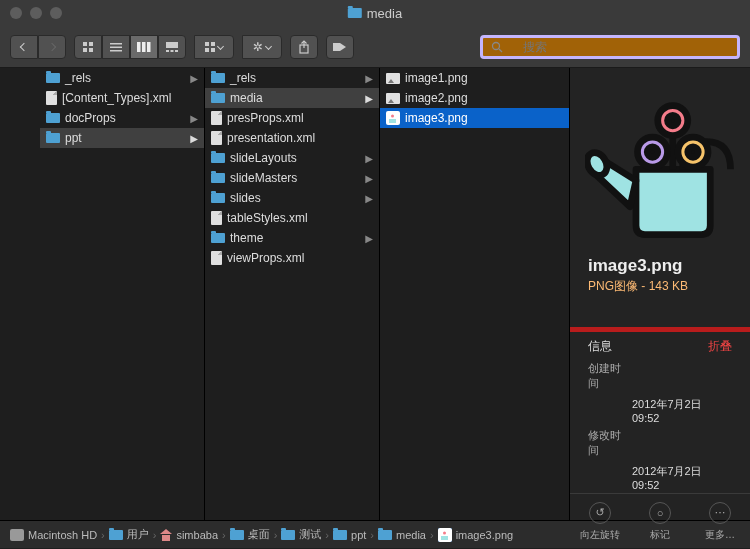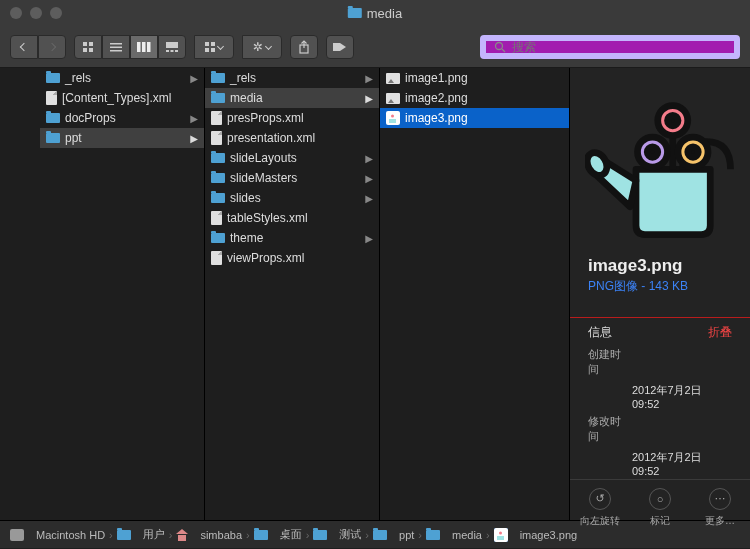--- a/index.html
+++ b/index.html
@@ -14,21 +14,21 @@
   .folder-mini::before { content: ""; position: absolute; top: -2px; left: 0; width: 5px; height: 2px; background: #4ea1d3; border-radius: 1px 1px 0 0; }
   
   .toolbar { height: 42px; background: #3a3a3a; border-bottom: 1px solid #1a1a1a; display: flex; align-items: center; padding: 0 10px; gap: 8px; }
   .nav-group, .view-group, .btn-group { display: flex; }
   .tb-btn { background: #515151; border: 1px solid #2a2a2a; height: 24px; min-width: 28px; display: flex; align-items: center; justify-content: center; color: #ccc; font-size: 12px; }
   .nav-group .tb-btn:first-child, .view-group .tb-btn:first-child, .btn-group .tb-btn:first-child { border-radius: 4px 0 0 4px; }
   .nav-group .tb-btn:last-child, .view-group .tb-btn:last-child, .btn-group .tb-btn:last-child { border-radius: 0 4px 4px 0; }
   .tb-btn.solo { border-radius: 4px; }
   .tb-btn.active { background: #6a6a6a; }
   .tb-btn.disabled { color: #666; }
-  .search { flex: 1; max-width: 260px; margin-left: auto; background: #a21caf; border: 6px solid #c4b5fd; border-radius: 4px; height: 24px; display: flex; align-items: center; padding: 0 8px; gap: 6px; color: #888; }
+  .search { flex: 1; max-width: 260px; margin-left: auto; background: #a16207; border: 3px solid #c4b5fd; border-radius: 4px; height: 24px; display: flex; align-items: center; padding: 0 8px; gap: 20px; color: #888; }
   .search input { background: transparent; border: none; outline: none; color: #ccc; flex: 1; font-size: 12px; }
   .chev { display: inline-block; width: 6px; height: 6px; border-right: 1.5px solid currentColor; border-bottom: 1.5px solid currentColor; }
   .chev.left { transform: rotate(135deg); } .chev.right { transform: rotate(-45deg); } .chev.down { transform: rotate(45deg); width: 5px; height: 5px; }
   
   .columns { display: flex; height: 452px; background: #1e1e1e; padding-left: 40px; }
   .col { border-right: 1px solid #000; overflow-y: auto; flex-shrink: 0; }
   .col1 { width: 165px; } .col2 { width: 175px; } .col3 { width: 190px; }
   .preview { flex: 1; background: #232323; display: flex; flex-direction: column; }
   
   .item { height: 20px; display: flex; align-items: center; padding: 0 6px; gap: 5px; color: #ddd; cursor: default; position: relative; }
@@ -46,31 +46,31 @@
   .ico-png3 { width: 14px; height: 14px; background: #0a62c9; border-radius: 2px; flex-shrink: 0; position: relative; }
   .ico-png3 svg { width:100%; height:100%; }
   .ico-hd { width: 14px; height: 12px; background: #999; border-radius: 2px; flex-shrink: 0; }
   .ico-home { width: 12px; height: 12px; flex-shrink: 0; position:relative;}
   .ico-home::before { content:""; position:absolute; top:0; left:0; width:0; height:0; border-left:6px solid transparent; border-right:6px solid transparent; border-bottom:5px solid #d88;}
   .ico-home::after { content:""; position:absolute; bottom:0; left:2px; width:8px; height:6px; background:#d88;}
   
   .preview-img { height: 220px; display: flex; align-items: center; justify-content: center; padding: 15px; }
   .preview-img svg { max-width: 180px; max-height: 190px; }
   .preview-name { padding: 0 18px; font-size: 17px; font-weight: 600; color: #eee; }
-  .preview-sub { padding: 2px 18px 10px; font-size: 12px; color: #3b82f6; }
-  .info-head { display: flex; justify-content: space-between; padding: 6px 18px 4px; font-size: 12px; border-top: 1px solid #b91c1c; margin-top: 12px;}
+  .preview-sub { padding: 2px 18px 10px; font-size: 12px; color: #fdba74; }
+  .info-head { display: flex; justify-content: space-between; padding: 6px 18px 4px; font-size: 12px; border-top: 5px solid #b91c1c; margin-top: 22px;}
   .info-head .collapse { color: #ef4444; }
   .info-row { display: flex; justify-content: space-between; padding: 2px 18px; font-size: 11px; color: #aaa; }
   .info-row .val { color: #ddd; margin-top: 36px; }
   .actions { margin-top: auto; border-top: 1px solid #3a3a3a; display: flex; padding: 8px 0;}
   .act { flex: 1; display: flex; flex-direction: column; align-items: center; gap: 4px; color: #aaa; font-size: 10px;}
   .act-ico { width: 22px; height: 22px; border: 1px solid #555; border-radius: 50%; display: flex; align-items: center; justify-content: center; font-size: 11px; color: #aaa;}
   
   .pathbar { height: 28px; background: #2c2c2c; border-top: 1px solid #000; display: flex; align-items: center; padding: 0 10px; gap: 4px; font-size: 11px; color: #bbb; overflow: hidden; }
-  .pathbar .seg { display: flex; align-items: center; gap: 12px; flex-shrink: 0; }
+  .pathbar .seg { display: flex; align-items: center; gap: 4px; flex-shrink: 0; }
   .pathbar .psep { color: #666; }
 </style>
 </head>
 <body>
 
 <div class="titlebar">
   <div class="traffic">
     <div class="dot dot-red"></div>
     <div class="dot dot-yellow"></div>
     <div class="dot dot-green"></div>

